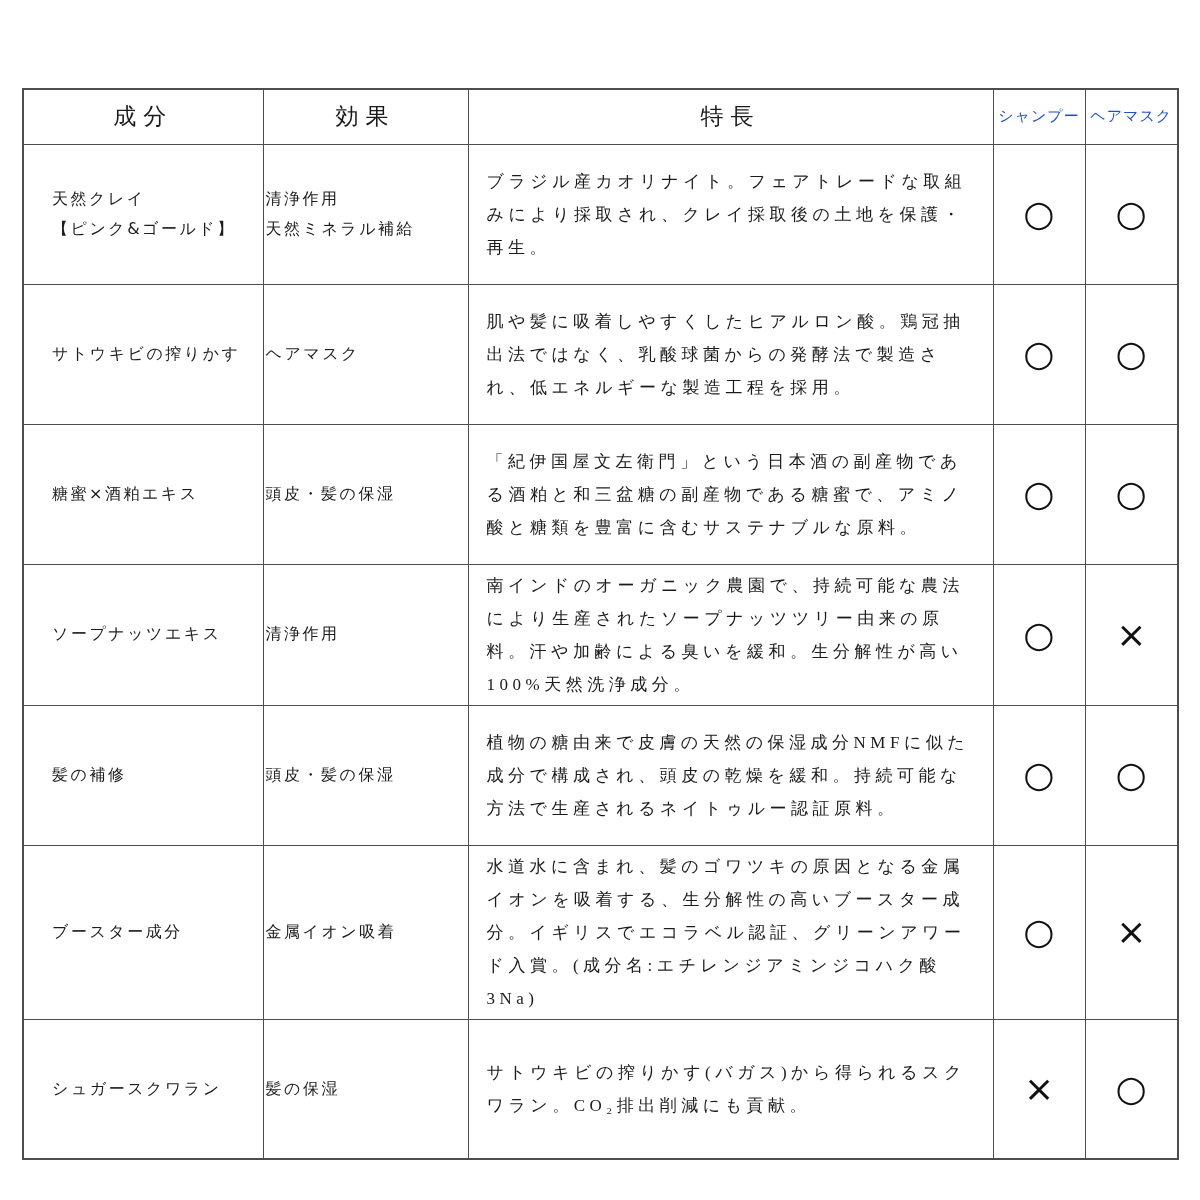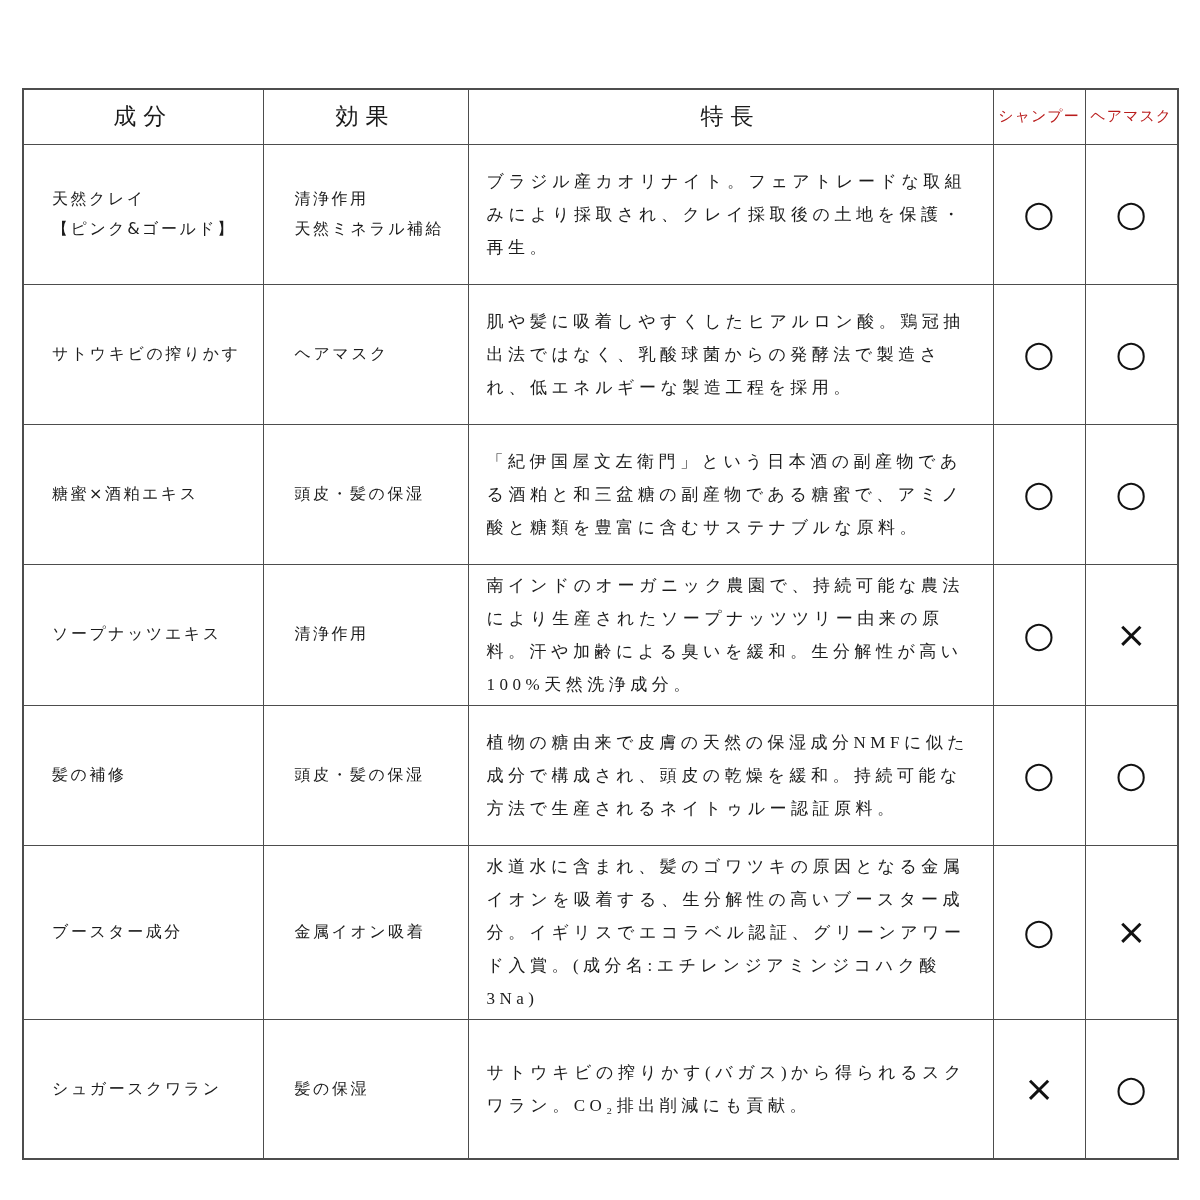--- a/index.html
+++ b/index.html
@@ -32,35 +32,35 @@
   th.h-main {
     font-size: 23px;
     letter-spacing: 7px;
     text-align: center;
     color: #1b1b1b;
   }
   th.h-small {
     font-size: 15px;
     letter-spacing: 1px;
     text-align: center;
-    color: #b91c1c;
+    color: #1d4ed8;
   }
 
   td.ingredient {
     font-size: 16px;
     letter-spacing: 2.5px;
     line-height: 1.9;
     padding: 0 6px 0 28px;
     white-space: pre-line;
   }
   td.effect {
     font-size: 16px;
     letter-spacing: 2.5px;
     line-height: 1.9;
-    padding: 0 6px 0 31px;
+    padding: 0 6px 0 2px;
     white-space: pre-line;
   }
   td.feature {
     font-size: 17px;
     letter-spacing: 4.5px;
     line-height: 33px;
     padding: 4px 10px 4px 18px;
     text-align: left;
     font-family: Liberation Serif, serif;
   }

